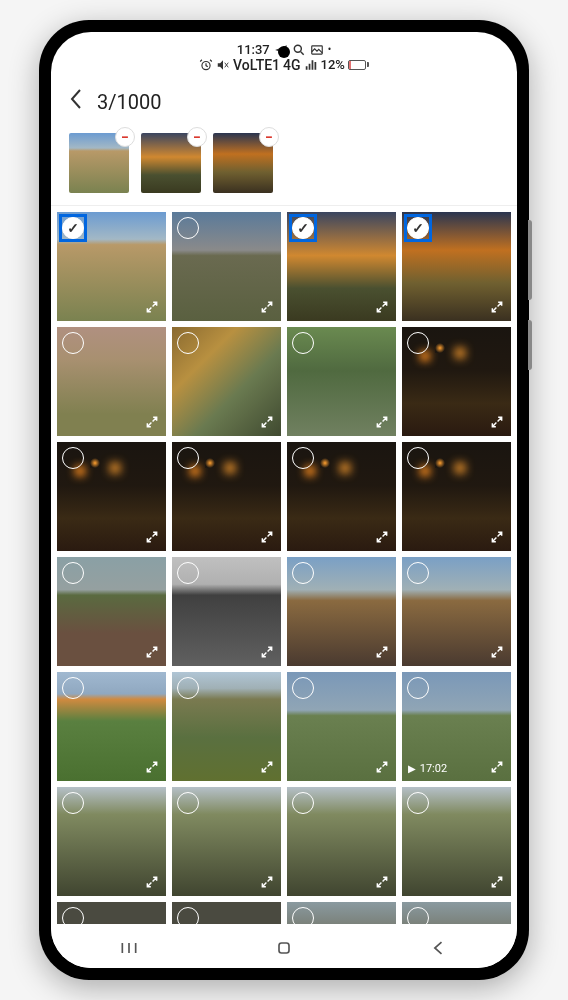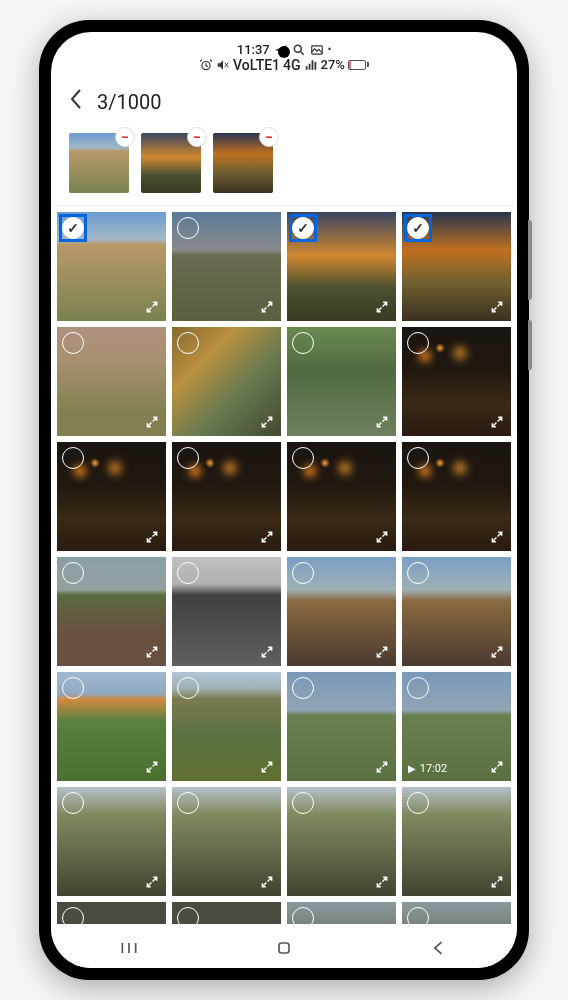--- a/index.html
+++ b/index.html
@@ -243,21 +243,21 @@
               <path d="M15 8l6 8M21 8l-6 8" stroke="#333" stroke-width="1.5"></path>
             </svg>
         </span>
         <span class="tiny-text">VoLTE1</span>
         <span class="tiny-text">4G</span>
         <span class="status-icon">
           <svg viewBox="0 0 24 24" fill="#333">
               <path d="M3 20h3v-6H3v6zm5 0h3V10H8v10zm5 0h3V4h-3v16zm5 0h3V7h-3v13z"></path>
             </svg>
         </span>
-        <span>27%</span>
+        <span>12%</span>
         <span class="battery">
           <span class="battery-body">
               <span class="battery-fill"></span>
             </span>
             <span class="battery-cap"></span>
         </span>
       </div>
     </div>
 
     <div class="app-header">

